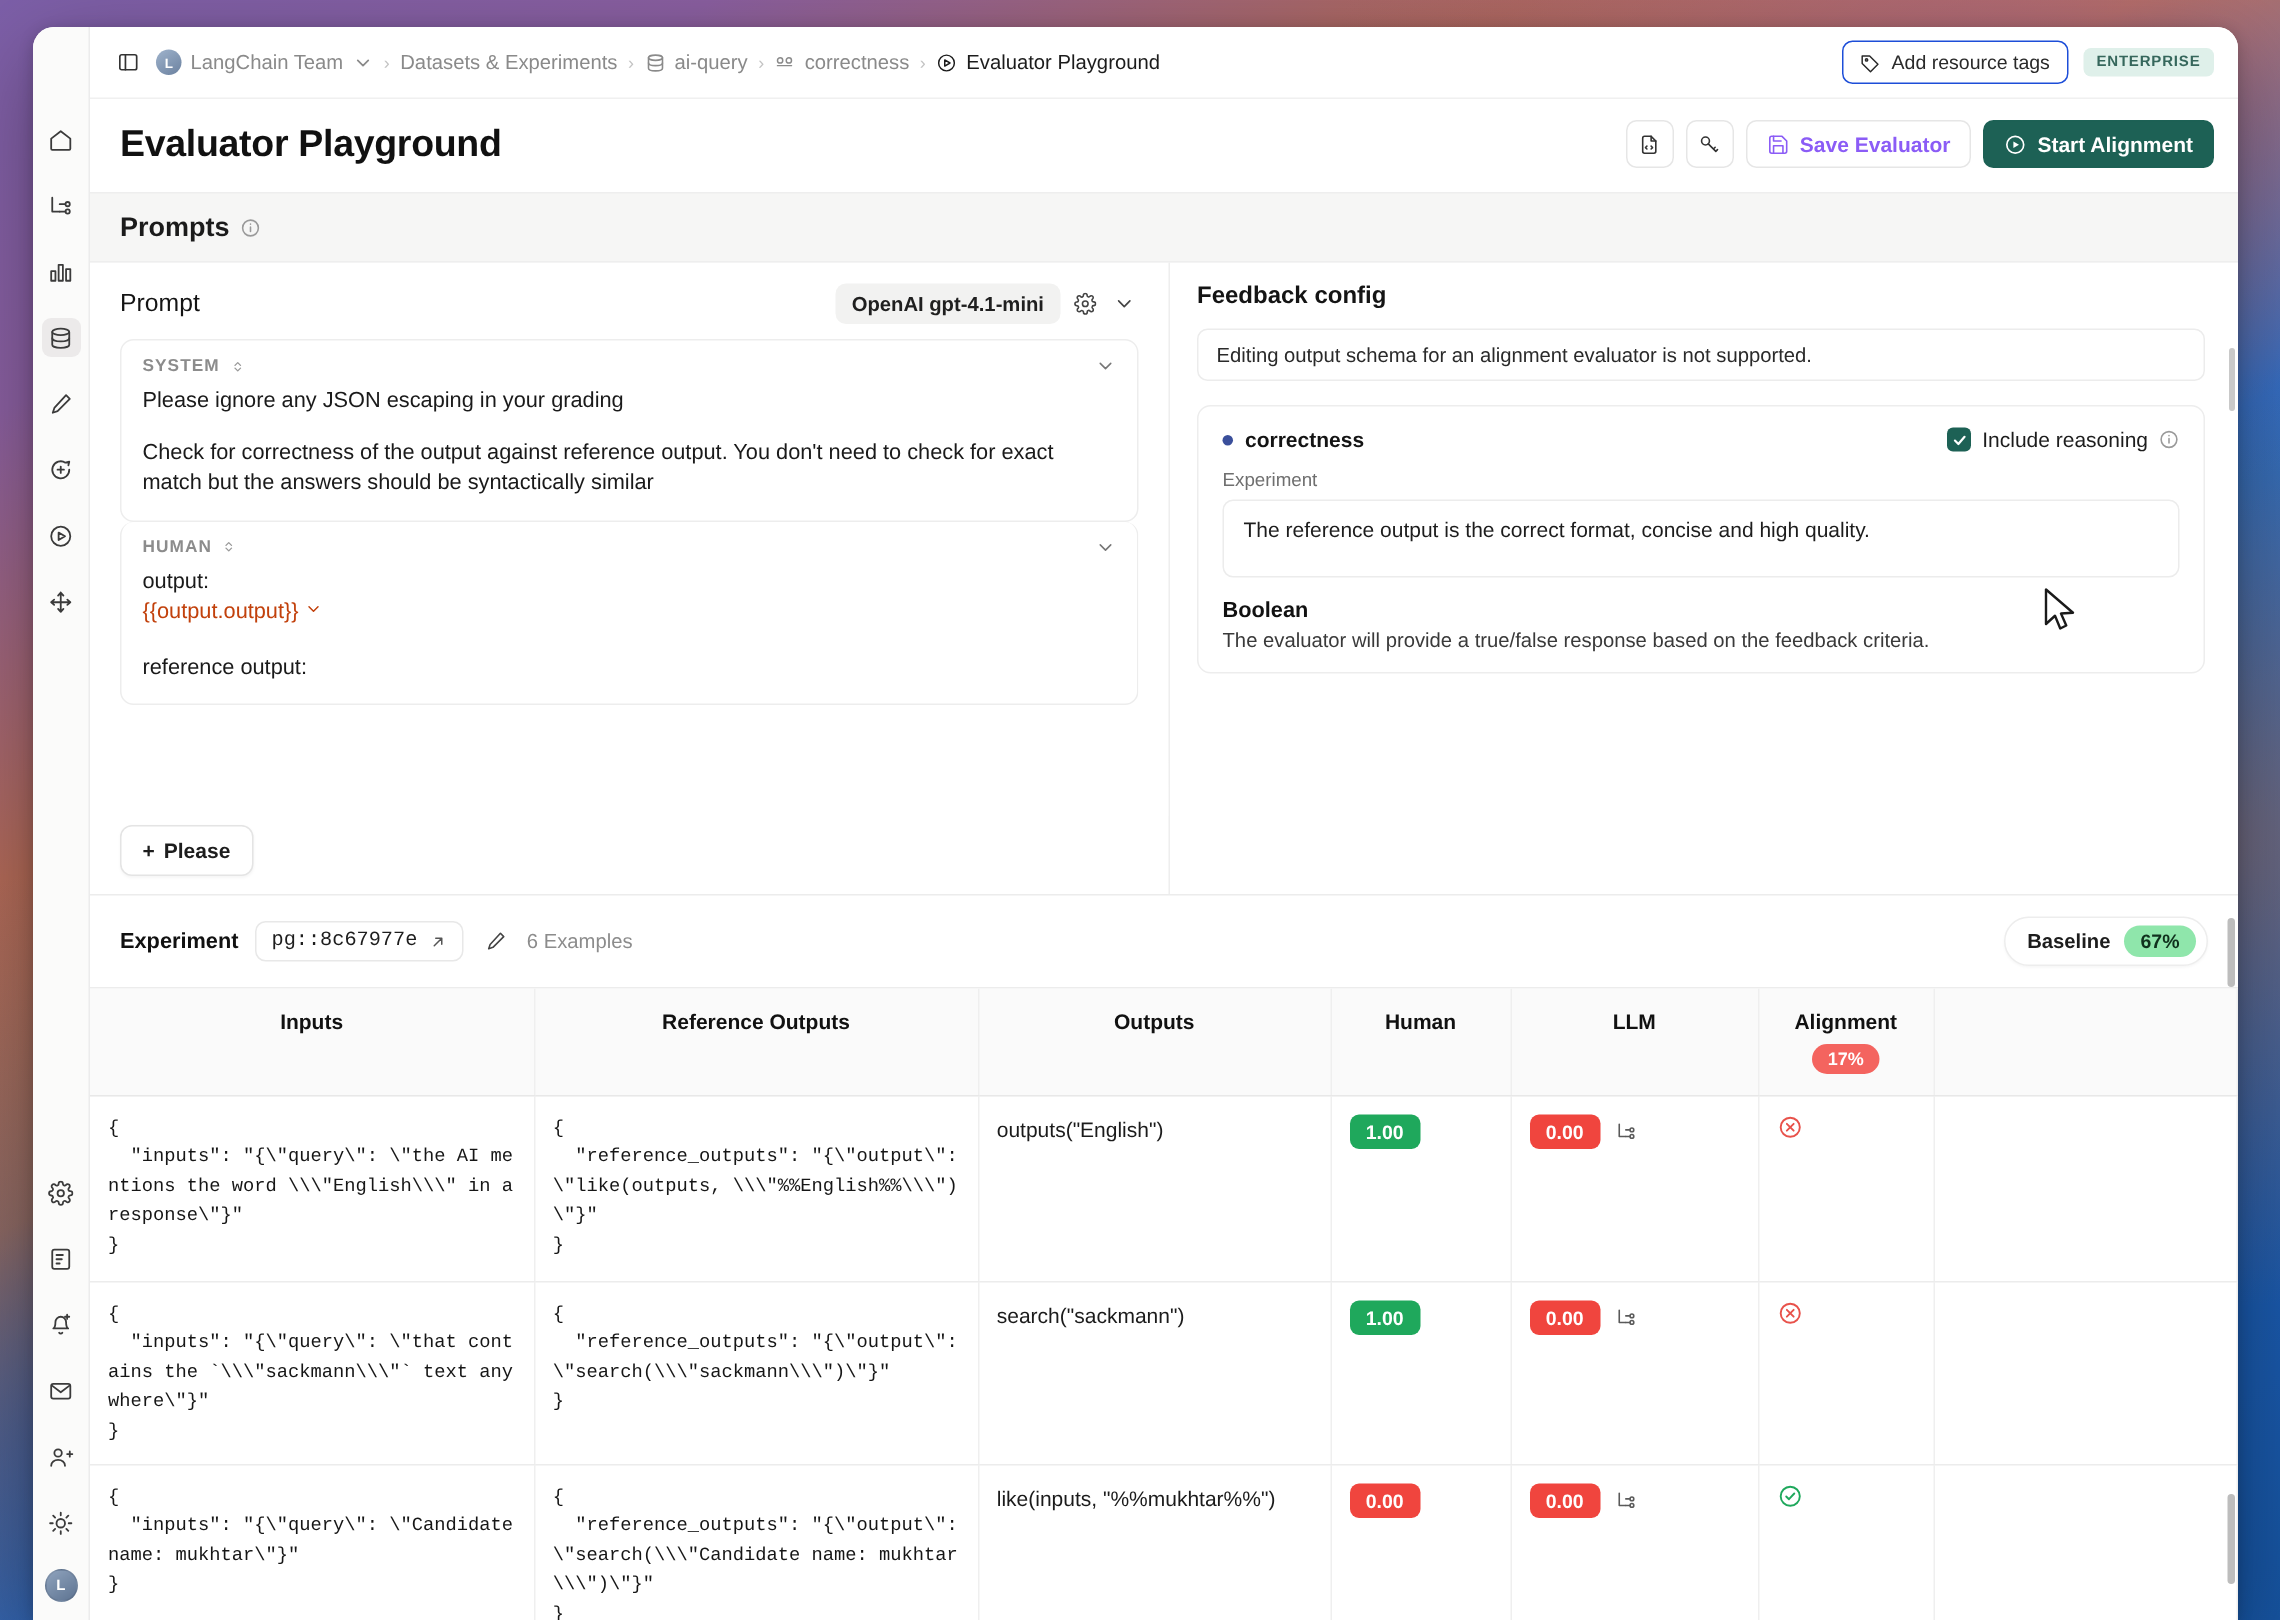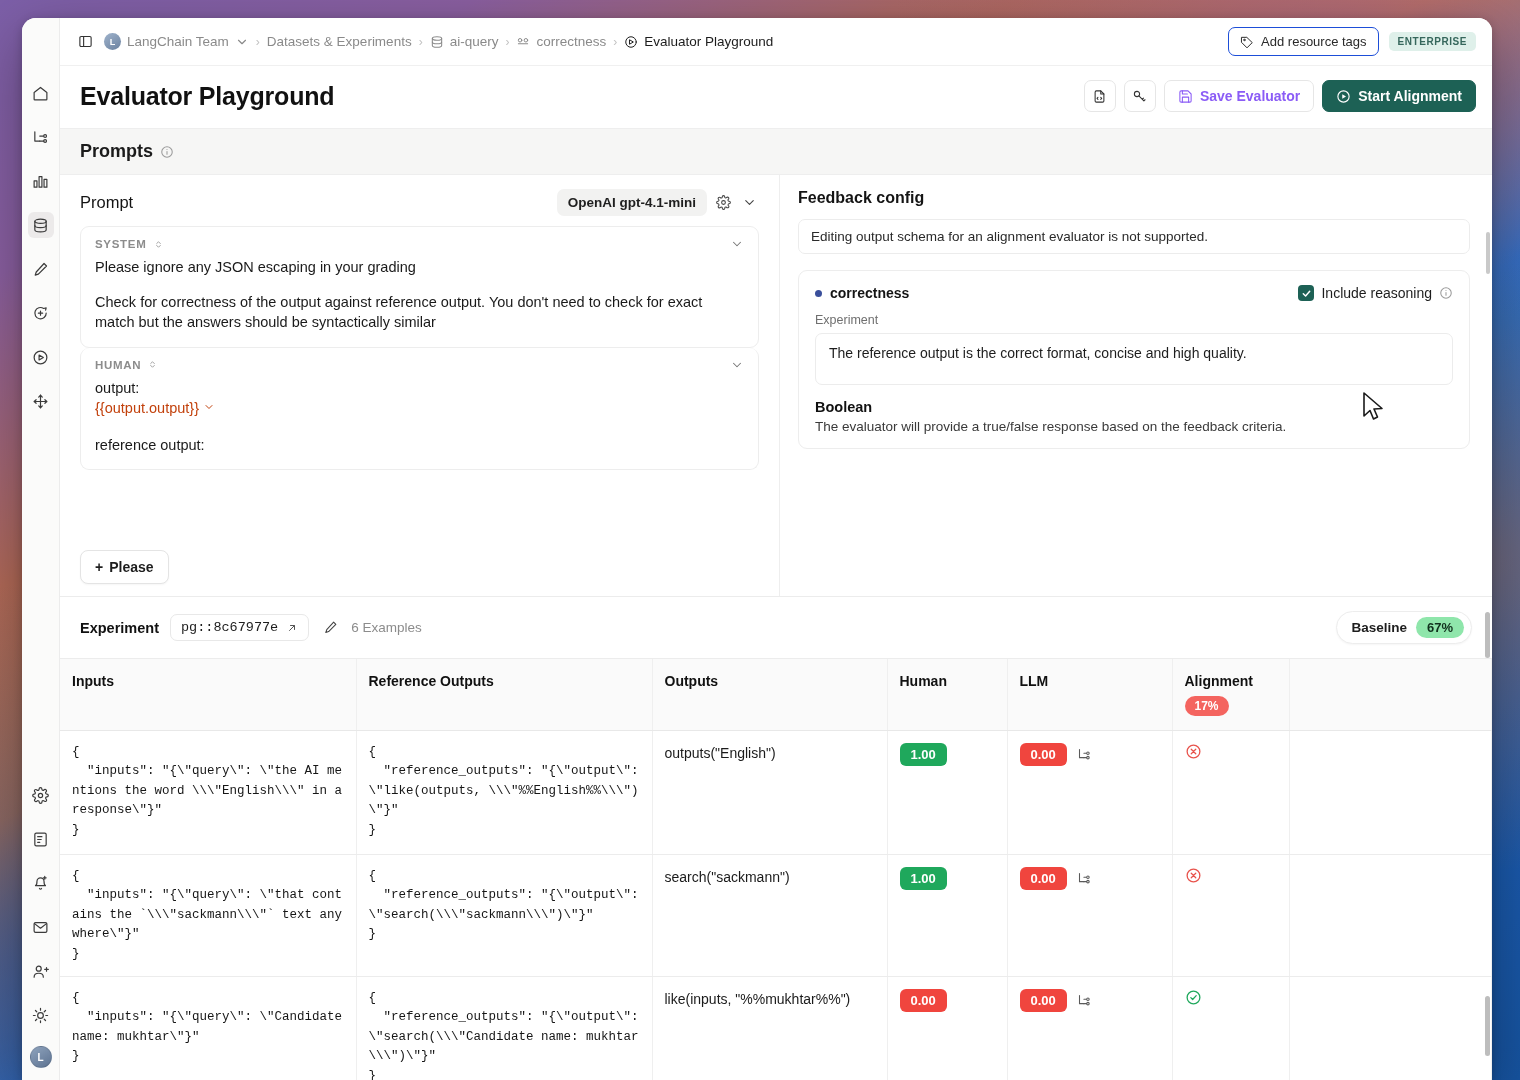--- a/index.html
+++ b/index.html
@@ -235,21 +235,21 @@
     border: 1px solid #ededed; border-radius: 20px; padding: 5px 7px 5px 14px;
     background: #fff; box-shadow: 0 1px 2px rgba(0,0,0,.04);
   }
   .baseline .b-lbl { font-size: 13.5px; font-weight: 600; color: #1d1d1d; }
   .pill-green { background: #8fe6ab; color: #10311d; font-size: 13px; font-weight: 700; border-radius: 14px; padding: 3px 11px; }
 
   
   .tbl-wrap { flex: 1; min-height: 0; overflow: hidden; border-top: 1px solid #ececec; }
   table { width: 100%; border-collapse: collapse; table-layout: fixed; }
   thead th {
-    background: #fafafa; text-align: left; vertical-align: top;
+    background: #fafafa; text-align: center; vertical-align: top;
     font-size: 14px; font-weight: 700; color: #111;
     padding: 14px 12px; height: 66px;
     border-right: 1px solid #efefef; border-bottom: 1px solid #e8e8e8;
   }
   .pill-red { display:inline-block; background:#f4645f; color:#fff; font-size:12px; font-weight:700; border-radius:12px; padding:3px 10px; margin-top:7px; }
   tbody td {
     border-right: 1px solid #efefef; border-bottom: 1px solid #ececec;
     vertical-align: top; padding: 12px;
     font-size: 13px; color: #1b1b1b;
   }

